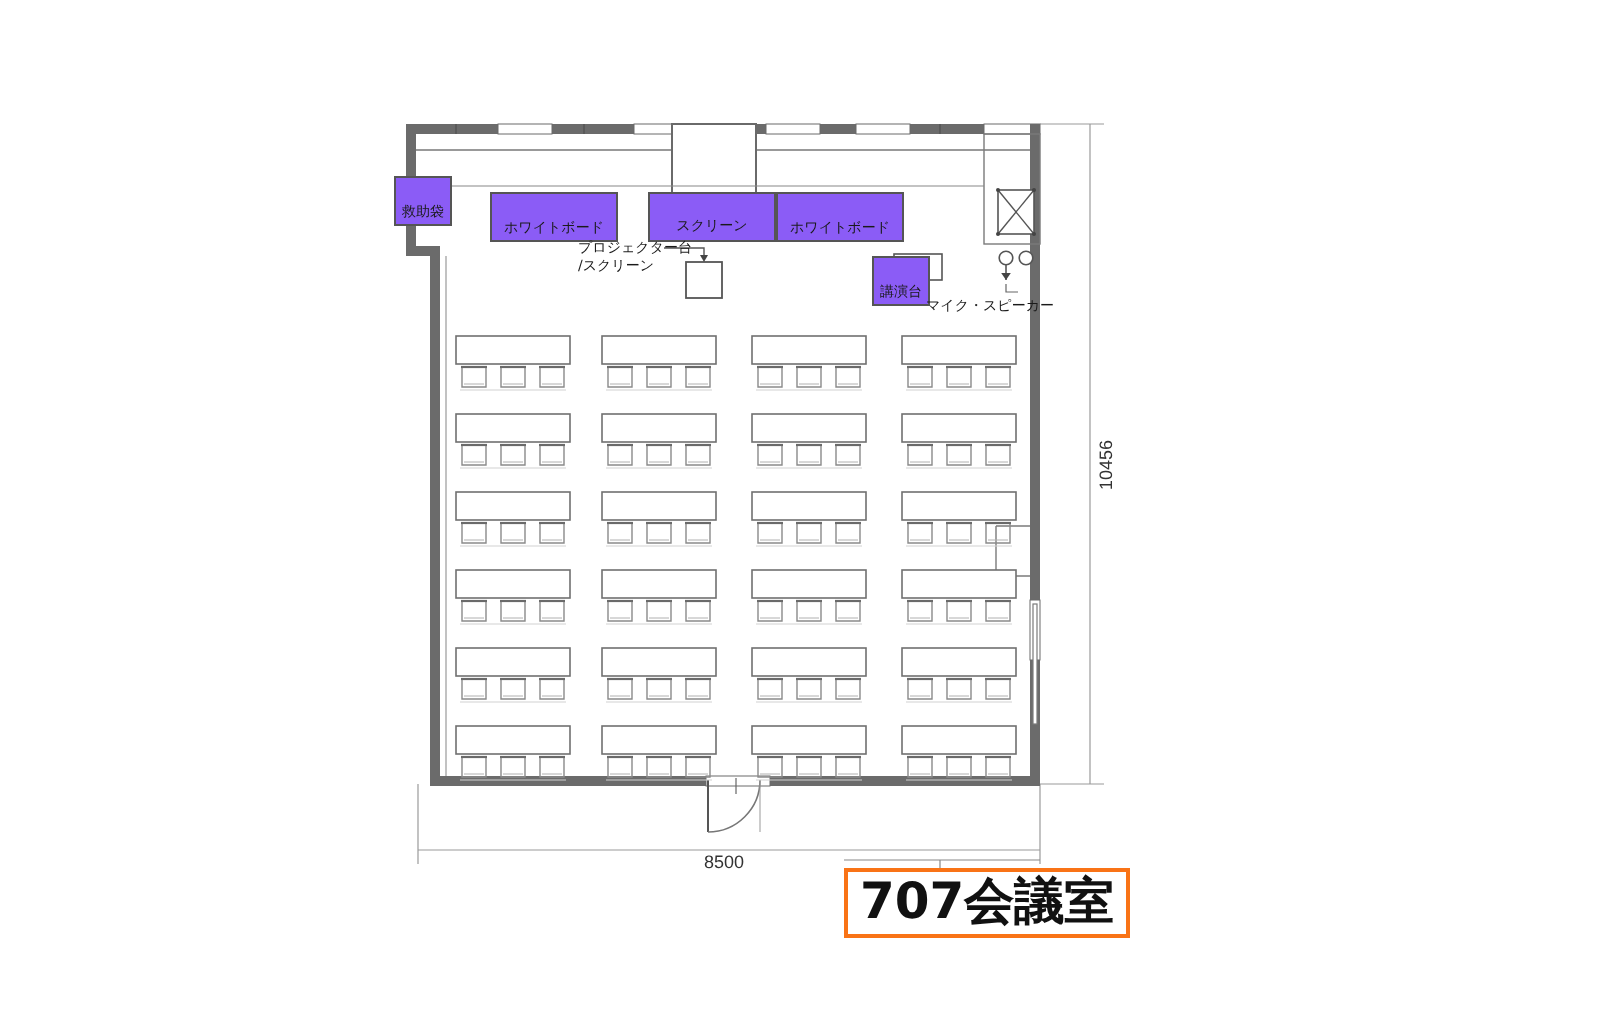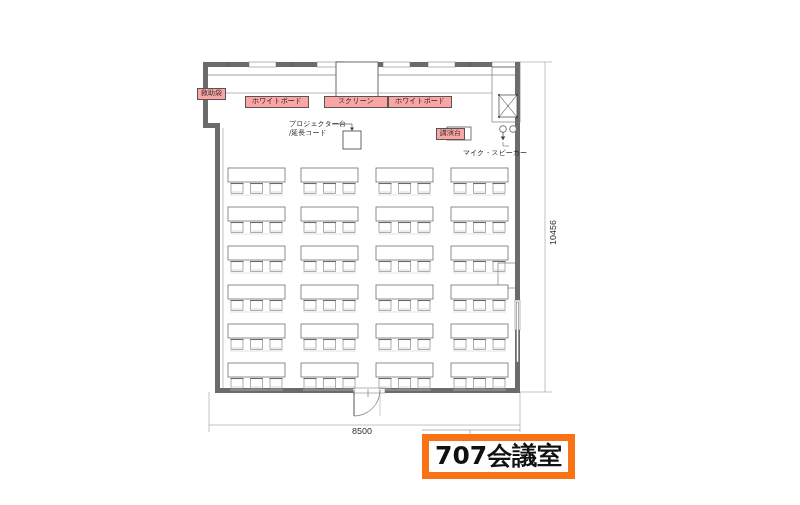--- a/index.html
+++ b/index.html
@@ -25,22 +25,22 @@
   .lbl {
     position: absolute;
     font-family: "DejaVu Sans", "Liberation Sans", sans-serif;
     font-size: 7px;
     line-height: 9px;
     color: #1a1a1a;
     white-space: nowrap;
   }
   .boxlbl {
     border: 1px solid #555;
-    background: #fca5a5;
-    padding: 0 3px 1px 3px;
+    background: #8b5cf6;
+    padding: 13px 3px 1px 3px;
     text-align: center;
   }
   .plainlbl {
     background: transparent;
     text-align: center;
   }
   .dimtext {
     position: absolute;
     font-family: "Liberation Sans", "DejaVu Sans", sans-serif;
     font-size: 9px;
@@ -48,21 +48,21 @@
     white-space: nowrap;
   }
   .dimtext.vert {
     transform-origin: 0 0;
     transform: rotate(-90deg);
   }
   #room-title {
     position: absolute;
     left: 422px;
     top: 434px;
-    border: 7px solid #f97316;
+    border: 2px solid #f97316;
     background: #fff;
     padding: 1px 6px 2px 6px;
     font-family: "DejaVu Sans", "Liberation Sans", sans-serif;
     font-size: 25px;
     font-weight: 700;
     letter-spacing: 0px;
     line-height: 28px;
     color: #111;
     white-space: nowrap;
     text-align: right;
@@ -654,21 +654,21 @@
 <div class="lbl boxlbl" style="left:197px; top:88px;">救助袋</div>
 
 <div class="lbl boxlbl" style="left:245px; top:96px; width:56px;">ホワイトボード</div>
 
 <div class="lbl boxlbl" style="left:324px; top:96px; width:56px;font-family:Liberation Mono, monospace;">スクリーン</div>
 
 <div class="lbl boxlbl" style="left:388px; top:96px; width:56px;">ホワイトボード</div>
 
 <div class="lbl plainlbl" style="left:289px; top:120px;">プロジェクター台</div>
 
-<div class="lbl plainlbl" style="left:289px; top:129px;">/延長コード</div>
+<div class="lbl plainlbl" style="left:289px; top:129px;">/スクリーン</div>
 
 <div class="lbl boxlbl" style="left:436px; top:128px;">講演台</div>
 
 <div class="lbl plainlbl" style="left:463px; top:149px;">マイク・スピーカー</div>
 
 <div class="dimtext" style="left:352px; top:426px;">8500</div>
 
 <div class="dimtext vert" style="left:548px; top:245px;">10456</div>
 
 <div id="room-title">707会議室</div>

